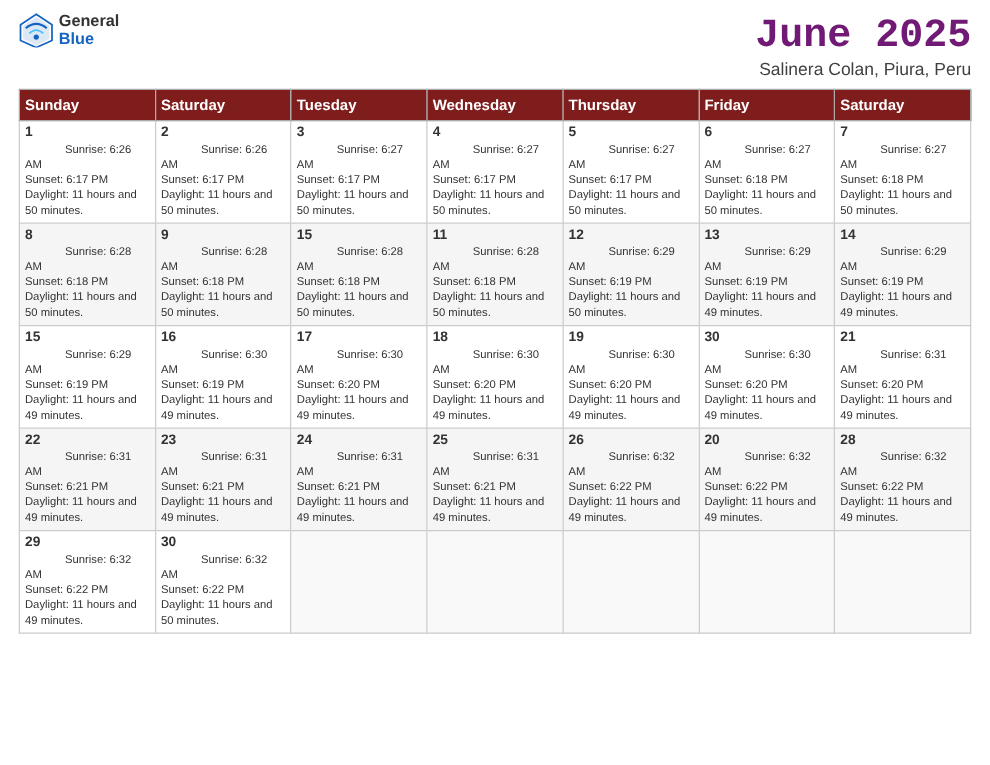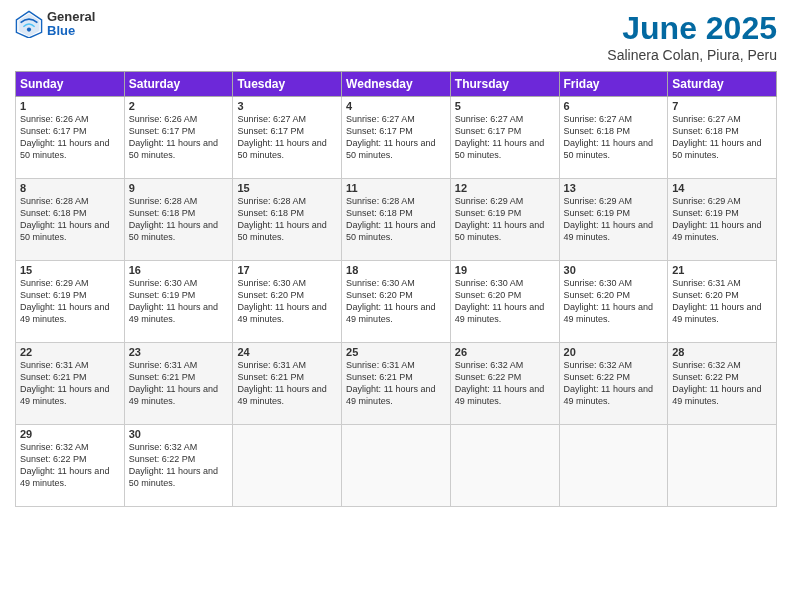--- a/index.html
+++ b/index.html
@@ -38,33 +38,34 @@
       width: 28px;
       height: 28px;
       margin-right: 4px;
     }
     .title-block {
       text-align: right;
     }
     .main-title {
       font-size: 32px;
       font-weight: bold;
-      color: #0369a1;
+      color: #701a75;
+      font-family: Liberation Mono, monospace;
     }
     .subtitle {
       font-size: 14px;
       color: #404040;
     }
     .calendar {
       width: 100%;
       border-collapse: collapse;
       table-layout: fixed;
     }
     .calendar thead tr th {
-      background-color: #6d28d9;
+      background-color: #7f1d1d;
       color: #fff;
       font-size: 12px;
       font-weight: bold;
       padding: 5px 4px;
       text-align: left;
       border: 1px solid #aaa;
     }
     .calendar tbody tr td {
       vertical-align: top;
       border: 1px solid #ccc;
@@ -80,20 +81,21 @@
     .day-num {
       font-size: 11px;
       font-weight: bold;
       display: block;
       margin-bottom: 1px;
     }
     .day-info {
       font-size: 9px;
       line-height: 1.35;
       color: #333;
+      margin-left: 32px;
     }
     .empty-cell {
       background: #f9f9f9 !important;
     }
     .last-row td {
       height: 75px;
     }
   </style>
 </head>
 <body>

